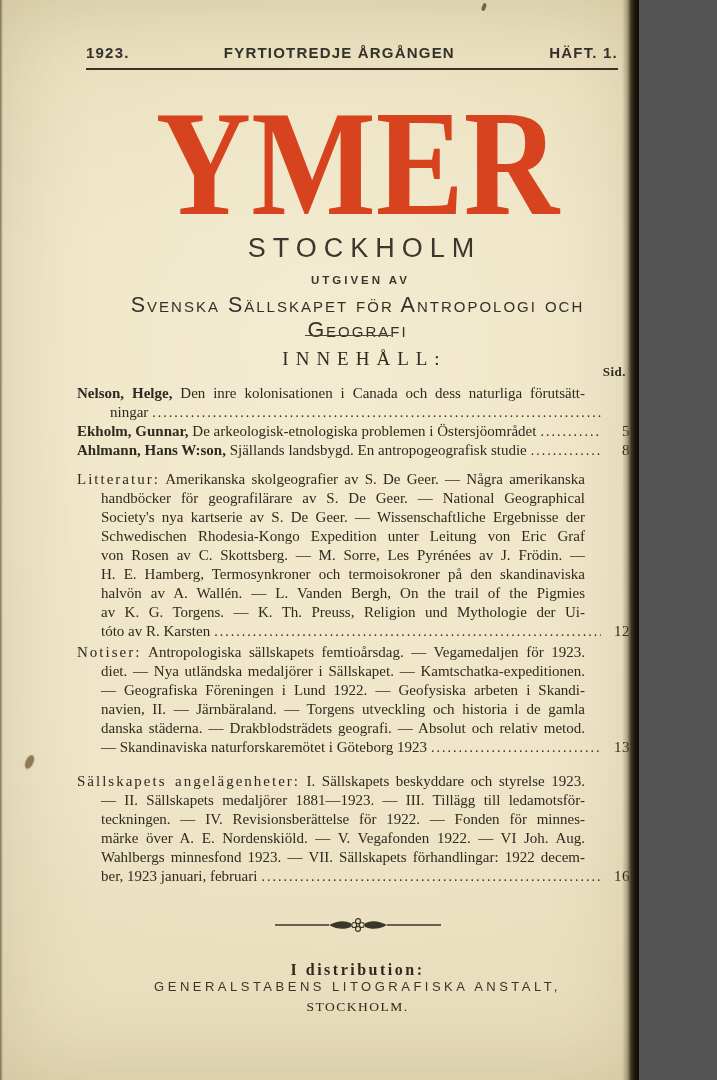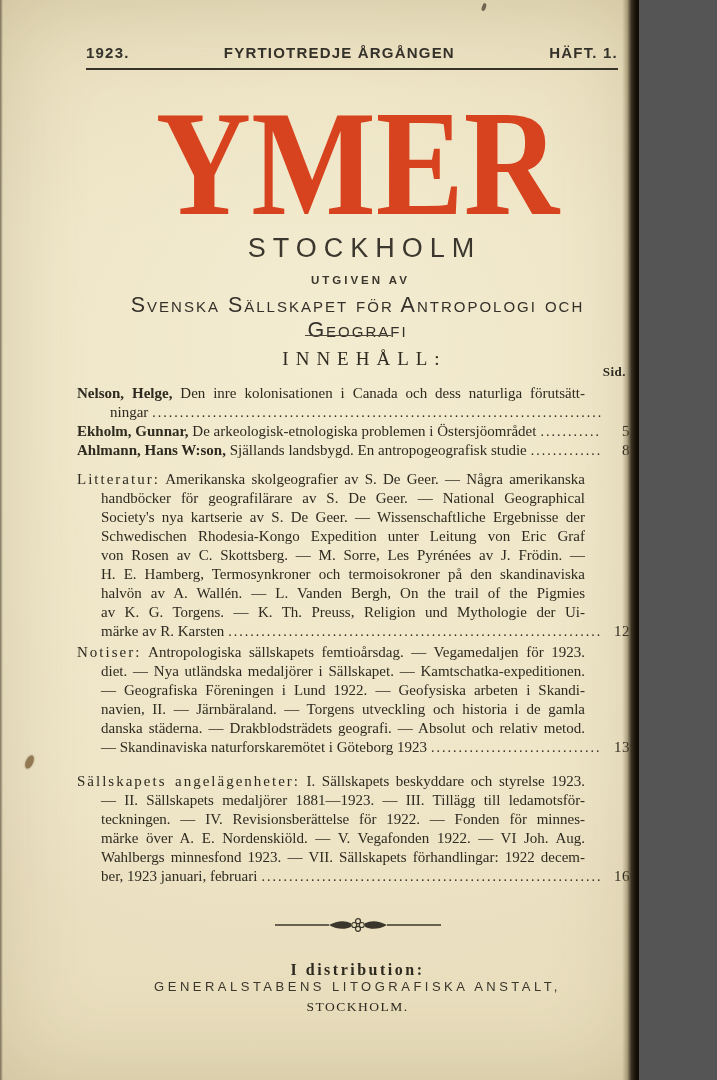--- a/index.html
+++ b/index.html
@@ -125,21 +125,21 @@
       <span>Amerikanska skolgeografier av S. De Geer. — Några amerikanska</span>
     </div>
     <div class="line justify cont">handböcker för geografilärare av S. De Geer. — National Geographical</div>
     <div class="line justify cont">Society's nya kartserie av S. De Geer. — Wissenschaftliche Ergebnisse der</div>
     <div class="line justify cont">Schwedischen Rhodesia-Kongo Expedition unter Leitung von Eric Graf</div>
     <div class="line justify cont">von Rosen av C. Skottsberg. — M. Sorre, Les Pyrénées av J. Frödin. —</div>
     <div class="line justify cont">H. E. Hamberg, Termosynkroner och termoisokroner på den skandinaviska</div>
     <div class="line justify cont">halvön av A. Wallén. — L. Vanden Bergh, On the trail of the Pigmies</div>
     <div class="line justify cont">av K. G. Torgens. — K. Th. Preuss, Religion und Mythologie der Ui-</div>
     <div class="line leaderline cont">
-      <span class="lt">märke av R. Karsten</span>
+      <span class="lt">tóto av R. Karsten</span>
       <span class="leader"></span>
       <span class="pagenum">127</span>
     </div>
   </div>
 
   <div class="band toc sec-1">
     <div class="line justify">
       <span class="seclabel">Notiser:</span>
       <span>Antropologiska sällskapets femtioårsdag. — Vegamedaljen för 1923.</span>
     </div>

